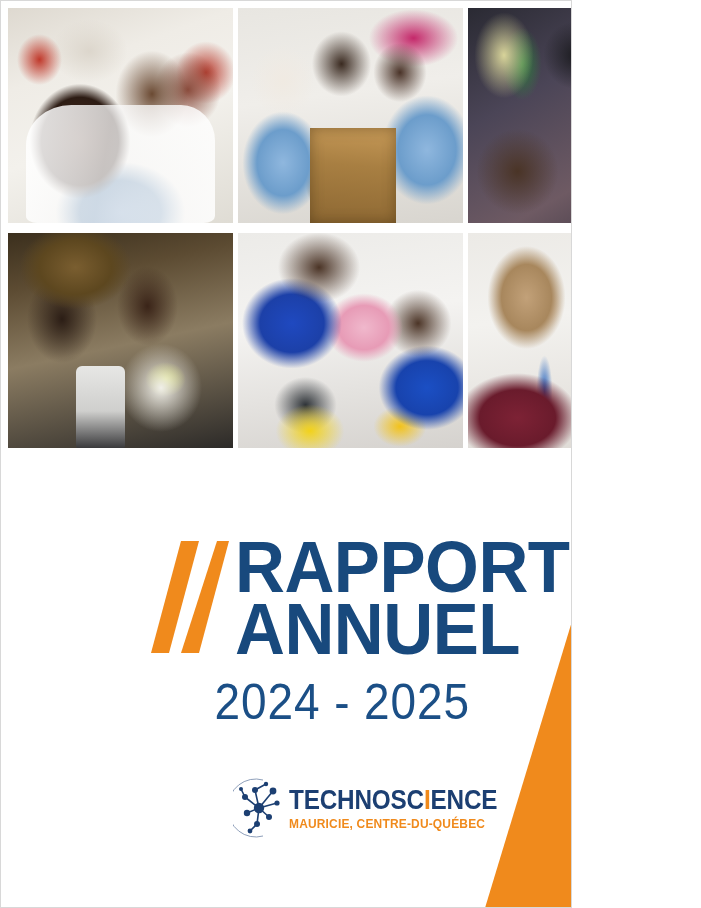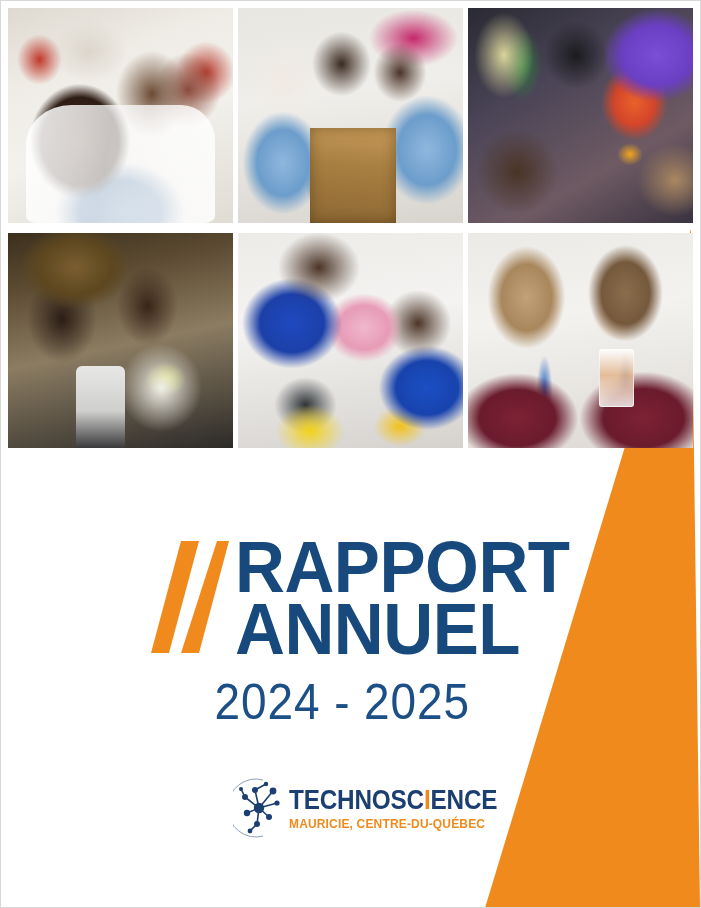--- a/index.html
+++ b/index.html
@@ -7,21 +7,21 @@
     margin: 0;
     padding: 0;
     background: #ffffff;
   }
   body {
     font-family: "Liberation Sans", sans-serif;
   }
 
   .page {
     position: relative;
-    width: 701px;
+    width: 572px;
     height: 908px;
     background: #ffffff;
     overflow: hidden;
     box-sizing: border-box;
     border: 1px solid #d8d8d8;
   }
 
   
   .wedge {
     position: absolute;

